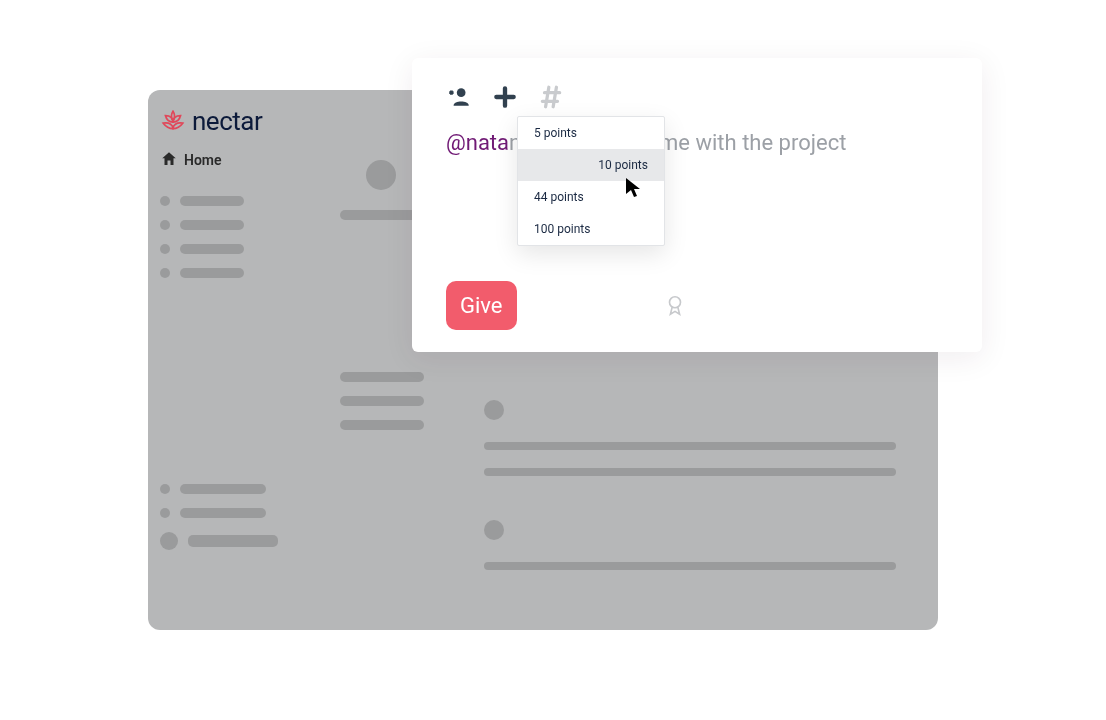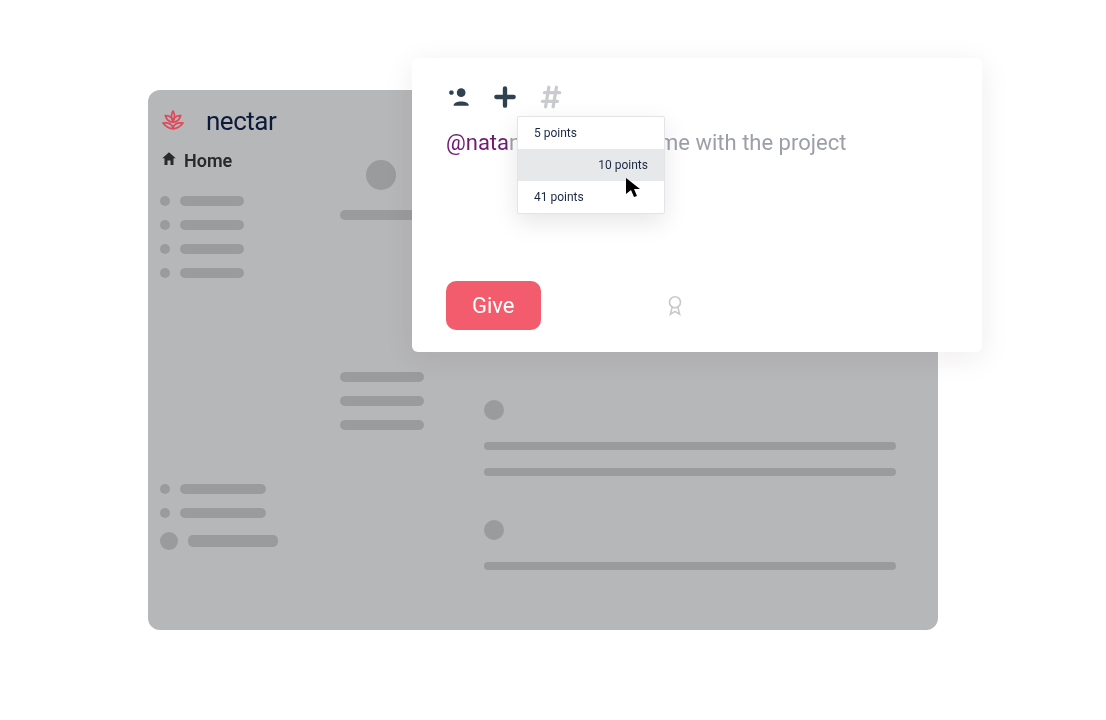--- a/index.html
+++ b/index.html
@@ -15,33 +15,33 @@
     border-radius: 12px;
     overflow: hidden;
   }
 
   .brand {
     position: absolute;
     left: 12px;
     top: 16px;
     display: flex;
     align-items: center;
-    gap: 20px;
+    gap: 6px;
   }
   .brand svg { width: 26px; height: 26px; }
   .brand span { color: #0c1a3a; font-size: 26px; font-weight: 400; letter-spacing: -0.5px; }
 
   .nav-home {
     position: absolute;
     left: 12px;
     top: 60px;
     display: flex;
-    align-items: flex-start;
+    align-items: flex-end;
     gap: 6px;
-    font-size: 18px;
+    font-size: 14px;
     color: #2a2a2a;
     font-weight: 600;
   }
   .nav-home svg { width: 18px; height: 18px; fill: #2a2a2a; }
 
   .skel-dot { background: #9a9b9c; border-radius: 50%; }
   .skel-bar { background: #9a9b9c; border-radius: 5px; }
 
   .sidebar-group-1 { position: absolute; left: 12px; top: 106px; }
   .sidebar-group-2 { position: absolute; left: 12px; top: 394px; }
@@ -94,21 +94,21 @@
   .compose-text .mention { color: #701a75; }
 
   .give-button {
     position: absolute;
     left: 34px; bottom: 22px;
     background: #f25c6c;
     color: #fff;
     font-size: 22px;
     border: none;
     border-radius: 10px;
-    padding: 12px 26px;
+    padding: 12px 14px;
     cursor: pointer;
   }
 
   .attach-icon {
     position: absolute;
     left: 252px; bottom: 32px;
   }
   .attach-icon svg { width: 22px; height: 22px; stroke: #c7c9cc; }
 
   
@@ -254,20 +254,21 @@
         <circle cx="12" cy="9" r="6" stroke="#c7c9cc" stroke-width="1.8"></circle>
         <path d="M9 14 L7 22 L12 19 L17 22 L15 14" stroke="#c7c9cc" stroke-width="1.8"></path>
       </svg>
   </span>
 
 </div>
 
 <div class="dropdown" id="points-dropdown">
     <div class="dropdown-item">5 points</div>
     <div class="dropdown-item hovered">10 points</div>
-    <div class="dropdown-item">41 points</div>
+    <div class="dropdown-item">44 points</div>
+    <div class="dropdown-item">100 points</div>
   </div>
 
 <div class="fake-cursor">
   <svg viewBox="0 0 20 24">
       <path d="M2 2 L2 18 L7 14 L10 21 L13 20 L10 13 L16 13 Z" fill="#000"></path>
     </svg>
 </div>
 
 </body></html>

